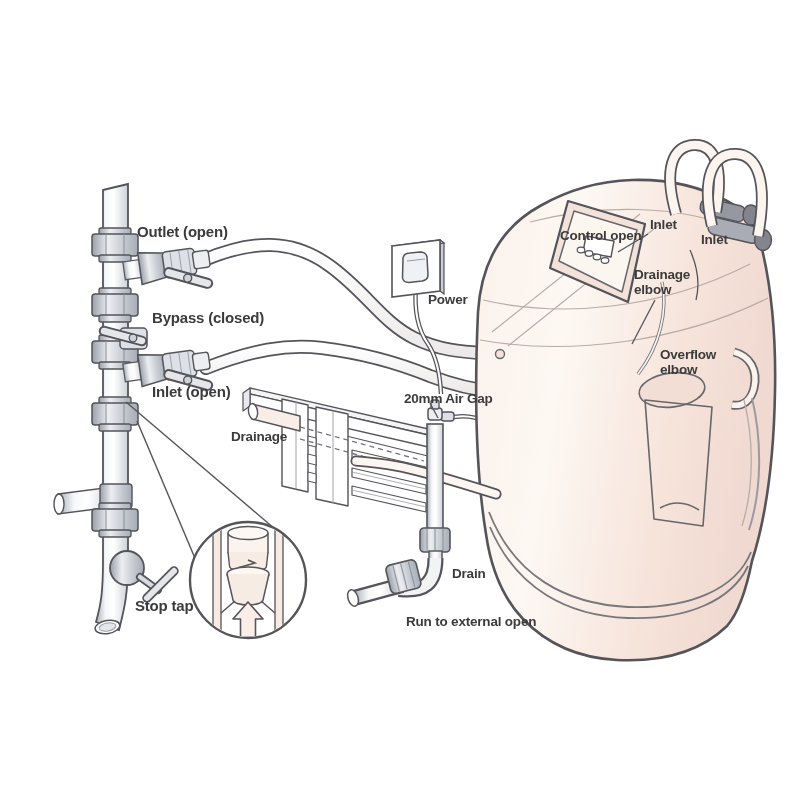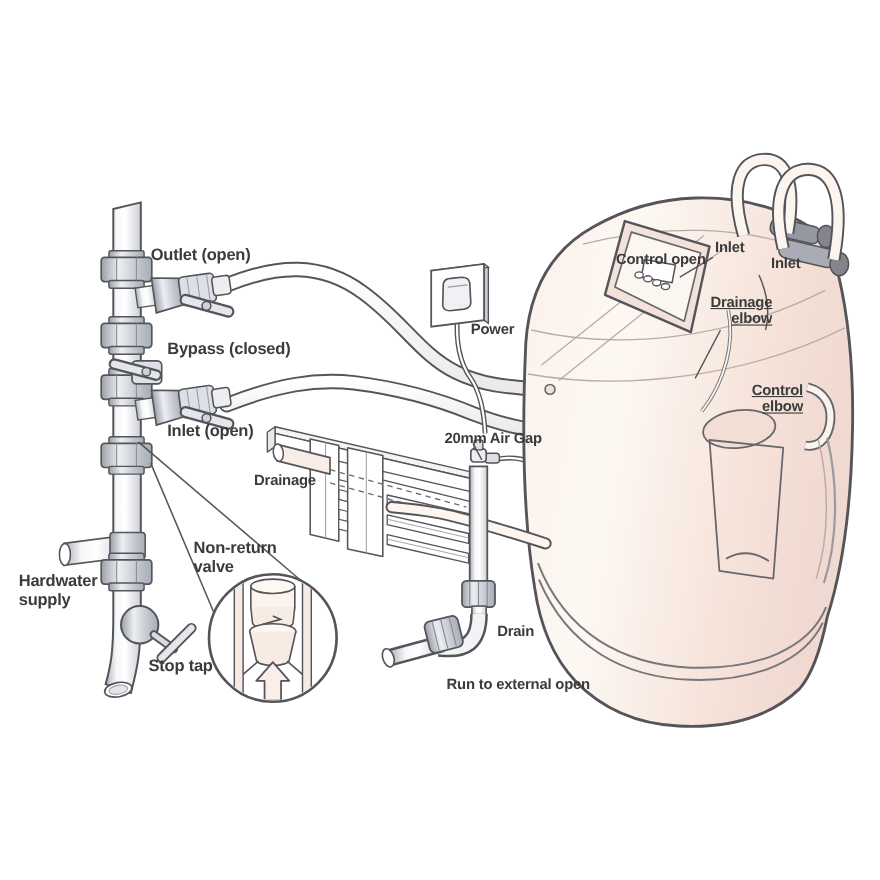--- a/index.html
+++ b/index.html
@@ -4,21 +4,21 @@
 <style>
   html,body{margin:0;padding:0;background:#fff;}
   #stage{position:relative;width:800px;height:800px;background:#ffffff;overflow:hidden;
          font-family:"Liberation Sans",sans-serif;border-radius:24px;}
   #art{position:absolute;left:0;top:0;}
   .label{position:absolute;font-weight:700;color:#3b3b3b;letter-spacing:-0.2px;
          line-height:1.12;white-space:nowrap;}
   .fs15{font-size:15px;}
   .fs13{font-size:13.5px;}
   .wrap{white-space:normal;}
-  .ra{text-align:right;text-decoration:underline;}
+  .ra{text-align:left;}
 </style>
 </head>
 <body>
 
 <div id="stage">
 
 <svg id="art" width="800" height="800" viewBox="0 0 800 800">
   <defs>
     <linearGradient id="pipeG" x1="0" y1="0" x2="1" y2="0">
       <stop offset="0" stop-color="#aab0b8"></stop>
@@ -304,27 +304,25 @@
     <line x1="430" y1="403" x2="438" y2="418"></line>
     <line x1="648" y1="234" x2="618" y2="252"></line>
     <path d="M690 250 C 698 268, 700 284, 696 300"></path>
     <line x1="655" y1="300" x2="632" y2="344"></line>
   </g>
 </svg>
 
 <div class="label fs15" style="left:137px;top:224px">Outlet (open)</div>
 <div class="label fs15" style="left:152px;top:310px">Bypass (closed)</div>
 <div class="label fs15" style="left:152px;top:384px">Inlet (open)</div>
-<div class="label fs15 wrap" style="left:17px;top:521px;width:86px">Hardwater supply</div>
 <div class="label fs15" style="left:135px;top:598px">Stop tap</div>
-<div class="label fs15 wrap" style="left:176px;top:491px;width:92px">Non-return valve</div>
 <div class="label fs13" style="left:428px;top:292px">Power</div>
 <div class="label fs13" style="left:231px;top:429px">Drainage</div>
 <div class="label fs13" style="left:404px;top:391px">20mm Air Gap</div>
 <div class="label fs13" style="left:452px;top:566px">Drain</div>
 <div class="label fs13" style="left:406px;top:614px">Run to external open</div>
 <div class="label fs13" style="left:560px;top:228px">Control open</div>
 <div class="label fs13" style="left:650px;top:217px">Inlet</div>
 <div class="label fs13" style="left:701px;top:232px">Inlet</div>
 <div class="label fs13 wrap ra" style="left:634px;top:267px;width:68px">Drainage elbow</div>
-<div class="label fs13 wrap ra" style="left:660px;top:347px;width:70px">Control elbow</div>
+<div class="label fs13 wrap ra" style="left:660px;top:347px;width:70px">Overflow elbow</div>
 
 </div>
 
 </body></html>

